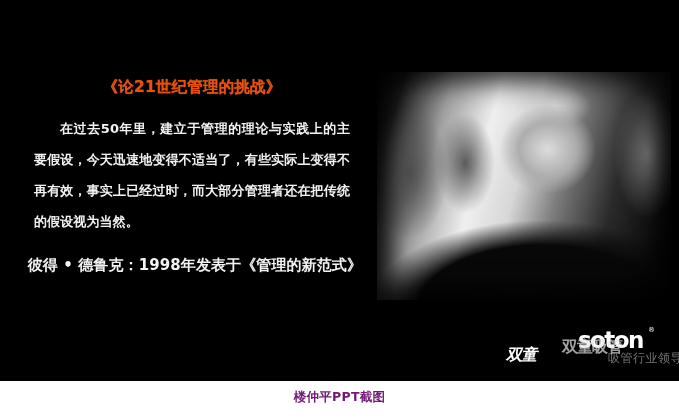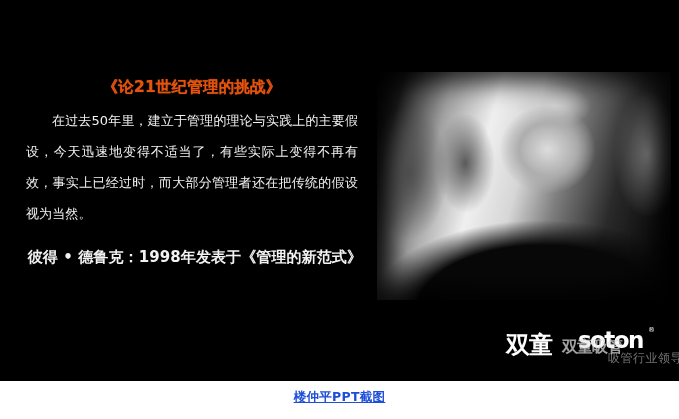--- a/index.html
+++ b/index.html
@@ -47,25 +47,25 @@
     text-align: center;
     letter-spacing: 0.2px;
     line-height: 1.2;
     margin: 0 0 7px 0;
     text-shadow: 0 0 1px rgba(255,120,40,0.7);
   }
 
   #quote-body {
     color: #f2f2f2;
     font-size: 13px;
-    font-weight: normal;
+    font-weight: bold;
     line-height: 31px;
     text-align: justify;
     text-align-last: left;
-    margin: 8px;
+    margin: 16px;
     text-indent: 26px;
     letter-spacing: 0.1px;
   }
 
   #quote-attrib {
     color: #f2f2f2;
     font-size: 15px;
     font-weight: bold;
     line-height: 1.4;
     margin: 18px 0 0 0;
@@ -117,26 +117,27 @@
   #logo {
     position: absolute;
     left: 506px;
     top: 326px;
     width: 160px;
     height: 40px;
   }
   #logo-cn {
     position: absolute;
     left: 0;
-    top: 6px;
+    top: 16px;
     color: #ffffff;
-    font-size: 24px;
+    font-size: 16px;
     font-weight: bold;
     line-height: 26px;
     letter-spacing: -1px;
+    font-style: italic;
   }
   #logo-latin {
     position: absolute;
     left: 60px;
     top: 1px;
     color: #ffffff;
     font-size: 23px;
     font-weight: bold;
     line-height: 26px;
     letter-spacing: -1.6px;
@@ -173,25 +174,24 @@
     padding-left: 32px;
   }
 
   
   #caption {
     position: absolute;
     left: 0;
     top: 389px;
     width: 679px;
     text-align: center;
-    color: #1d4ed8;
+    color: #701a75;
     font-size: 12.5px;
     font-weight: bold;
     letter-spacing: 0.3px;
-    text-decoration: underline;
   }
 </style>
 </head>
 <body>
 
 <div id="page">
 
   <div id="slide">
 
     <div id="text-col">

